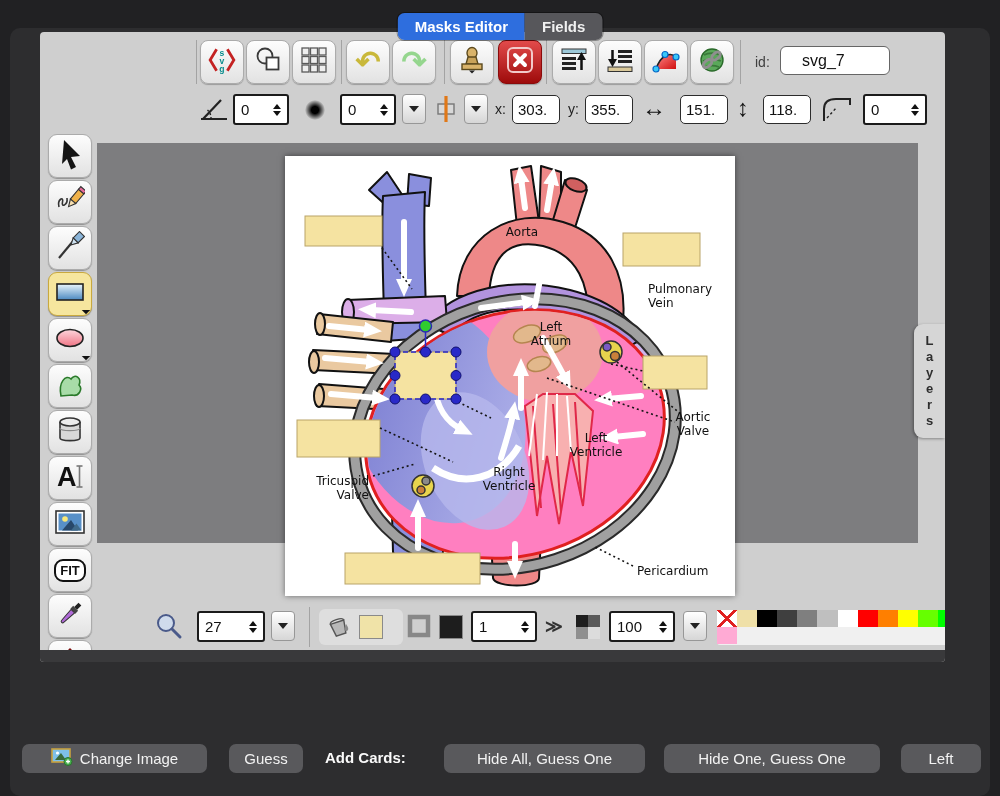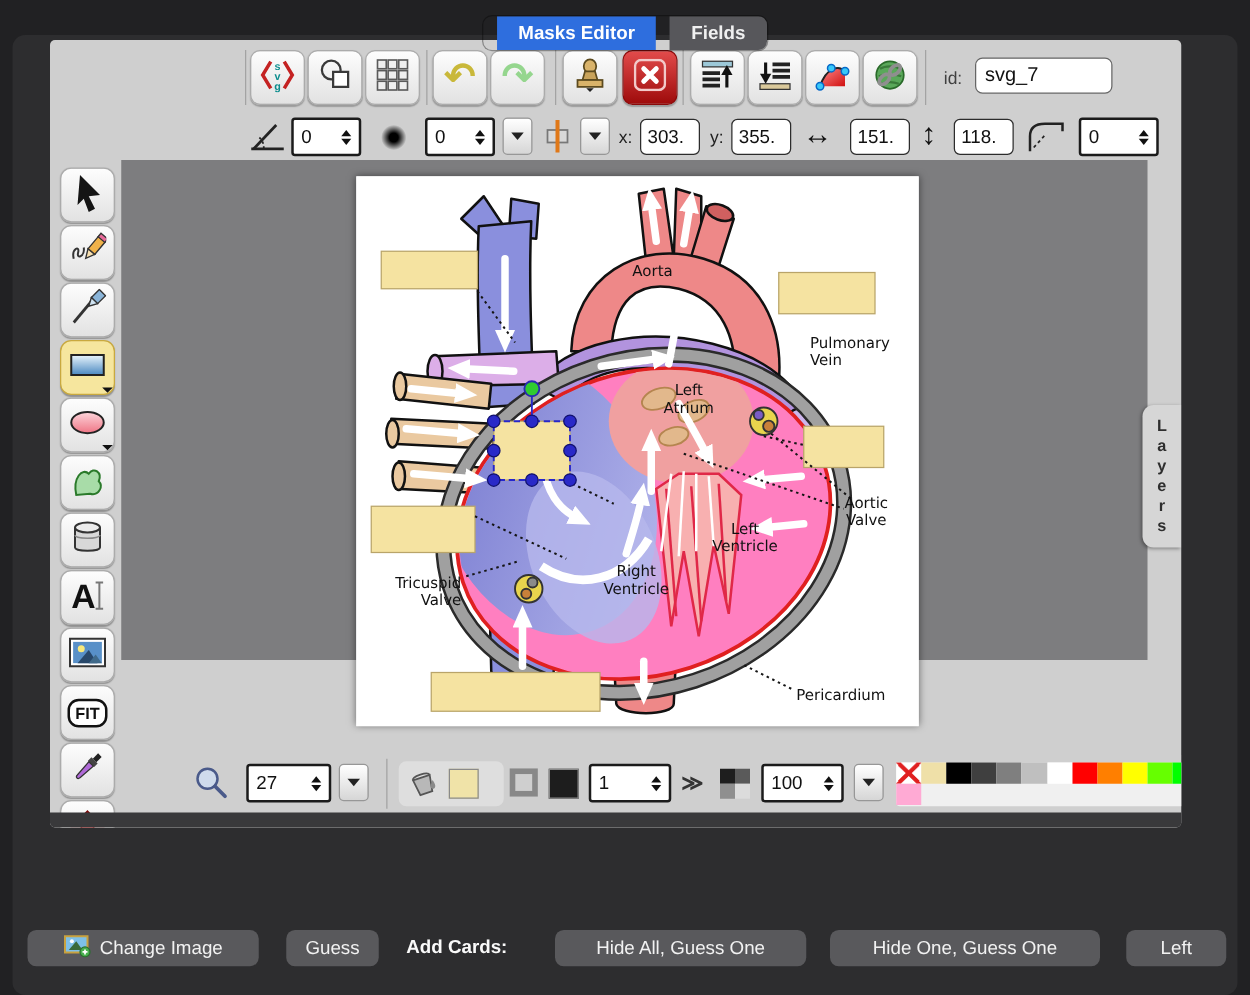--- a/index.html
+++ b/index.html
@@ -1,47 +1,47 @@
 <!DOCTYPE html>
 <html><head>
 <meta charset="utf-8">
 <style>
   html,body{margin:0;padding:0;}
   body{width:1000px;height:796px;background:#212123;font-family:"Liberation Sans",sans-serif;position:relative;overflow:hidden;}
   .window{position:absolute;left:10px;top:28px;width:980px;height:768px;background:#2d2d2f;border-radius:10px;}
   
   .tabs{position:absolute;top:13px;left:50%;transform:translateX(-50%);display:flex;border-radius:7px;overflow:hidden;z-index:9;font-weight:bold;font-size:15px;box-shadow:0 0 0 1px rgba(0,0,0,.35);}
-  .tab{padding:5px 17px;color:#fff;white-space:nowrap;margin-left:11px;}
+  .tab{padding:5px 17px;color:#fff;white-space:nowrap;}
   .tab.active{background:#2e6ede;}
   .tab.inactive{background:#57575b;color:#f0f0f0;}
   
   .panel{position:absolute;left:40px;top:32px;width:905px;height:630px;background:#cfcfcf;border-radius:4px;overflow:hidden;}
   .tbtn{position:absolute;width:44px;height:44px;background:linear-gradient(#fdfdfd,#e2e2e2);border:1px solid #ababab;border-radius:8px;box-shadow:0 1px 1px rgba(0,0,0,.25);display:flex;align-items:center;justify-content:center;top:8px;box-sizing:border-box;}
   .vsep{position:absolute;width:1px;height:44px;background:#a3a3a3;top:8px;}
   .menu-btn{position:absolute;left:10px;top:11px;width:142px;height:37px;background:linear-gradient(#fcfcfc,#d9d9d9);border:1px solid #a5a5a5;border-radius:7px;display:flex;align-items:center;gap:7px;padding:0 9px;font-weight:bold;font-size:15px;color:#222;box-sizing:border-box;box-shadow:0 1px 1px rgba(0,0,0,.25);}
   .caret{width:0;height:0;border-left:5px solid transparent;border-right:5px solid transparent;border-top:6px solid #333;margin-left:2px;}
   .undo-glyph{font-size:30px;line-height:30px;font-weight:bold;color:#c9b83a;}
   .redo-glyph{font-size:30px;line-height:30px;font-weight:bold;color:#95d68e;}
   .lbl{position:absolute;font-size:14px;color:#222;}
   .idlbl{position:absolute;font-size:14px;color:#404040;}
-  .txtin{position:absolute;background:#fff;border:1.5px solid #666;border-radius:6px;height:29px;display:flex;align-items:center;padding-left:7px;font-size:16px;color:#111;box-sizing:border-box;}
+  .txtin{position:absolute;background:#fff;border:1.5px solid #666;border-radius:6px;height:29px;display:flex;align-items:center;padding-left:21px;font-size:16px;color:#111;box-sizing:border-box;}
   .spin{position:absolute;height:31px;background:#fff;border:2px solid #1b1b1b;border-radius:3px;display:flex;align-items:center;justify-content:space-between;font-size:15px;color:#111;padding-left:6px;box-sizing:border-box;}
   .stp{display:flex;flex-direction:column;gap:2px;margin:0 6px;}
   .tup{width:0;height:0;border-left:4px solid transparent;border-right:4px solid transparent;border-bottom:5px solid #111;}
   .tdn{width:0;height:0;border-left:4px solid transparent;border-right:4px solid transparent;border-top:5px solid #111;}
   .numin{position:absolute;height:29px;background:#fff;border:1.5px solid #2c2c2c;border-radius:5px;font-size:15px;color:#111;display:flex;align-items:center;padding-left:5px;box-sizing:border-box;}
   .ddbtn{position:absolute;width:24px;height:30px;background:linear-gradient(#ffffff,#d6d6d6);border:1px solid #979797;border-radius:4px;display:flex;align-items:center;justify-content:center;box-sizing:border-box;}
   .dd{width:0;height:0;border-left:5px solid transparent;border-right:5px solid transparent;border-top:6px solid #222;}
   .arrglyph{position:absolute;font-size:24px;color:#111;font-weight:bold;}
   
   .tool{position:absolute;left:8px;width:44px;height:44px;background:linear-gradient(#fdfdfd,#e2e2e2);border:1px solid #ababab;border-radius:9px;box-shadow:0 1px 1px rgba(0,0,0,.3);display:flex;align-items:center;justify-content:center;box-sizing:border-box;}
   .tool.selected{background:#f6e69e;border-color:#c9a93f;}
   .flyout{position:absolute;right:2px;bottom:2px;width:0;height:0;border-top:6px solid transparent;border-left:6px solid #111;transform:rotate(-45deg);}
   
-  .workspace{position:absolute;left:57px;top:96px;width:821px;height:400px;background:#7d7d7f;}
+  .workspace{position:absolute;left:57px;top:111px;width:821px;height:400px;background:#7d7d7f;}
   .canvas-wrap{position:absolute;left:188px;top:13px;width:450px;height:440px;background:#fff;box-shadow:0 0 6px rgba(0,0,0,.5);}
   .layers-tab{position:absolute;right:0;top:292px;width:31px;background:#d6d6d6;border-radius:9px 0 0 9px;box-shadow:-1px 1px 3px rgba(0,0,0,.35);text-align:center;font-weight:bold;font-size:13px;color:#2e2e2e;padding:9px 0;z-index:3;}
   .layers-tab span{display:block;line-height:16px;}
   
   .bbar{position:absolute;left:57px;top:572px;width:848px;height:46px;background:#cfcfcf;}
   .pstrip{position:absolute;left:0;top:618px;width:905px;height:12px;background:#39393b;}
   .grp{position:absolute;background:#dedede;border-radius:6px;}
   .swatchbox{width:24px;height:24px;border:1px solid #8a8a8a;box-sizing:border-box;}
   .more{position:absolute;font-size:17px;font-weight:bold;color:#333;}
   .palette{position:absolute;left:620px;top:6px;width:262px;height:35px;background:#f0f0f0;border-radius:3px;padding:0;}

